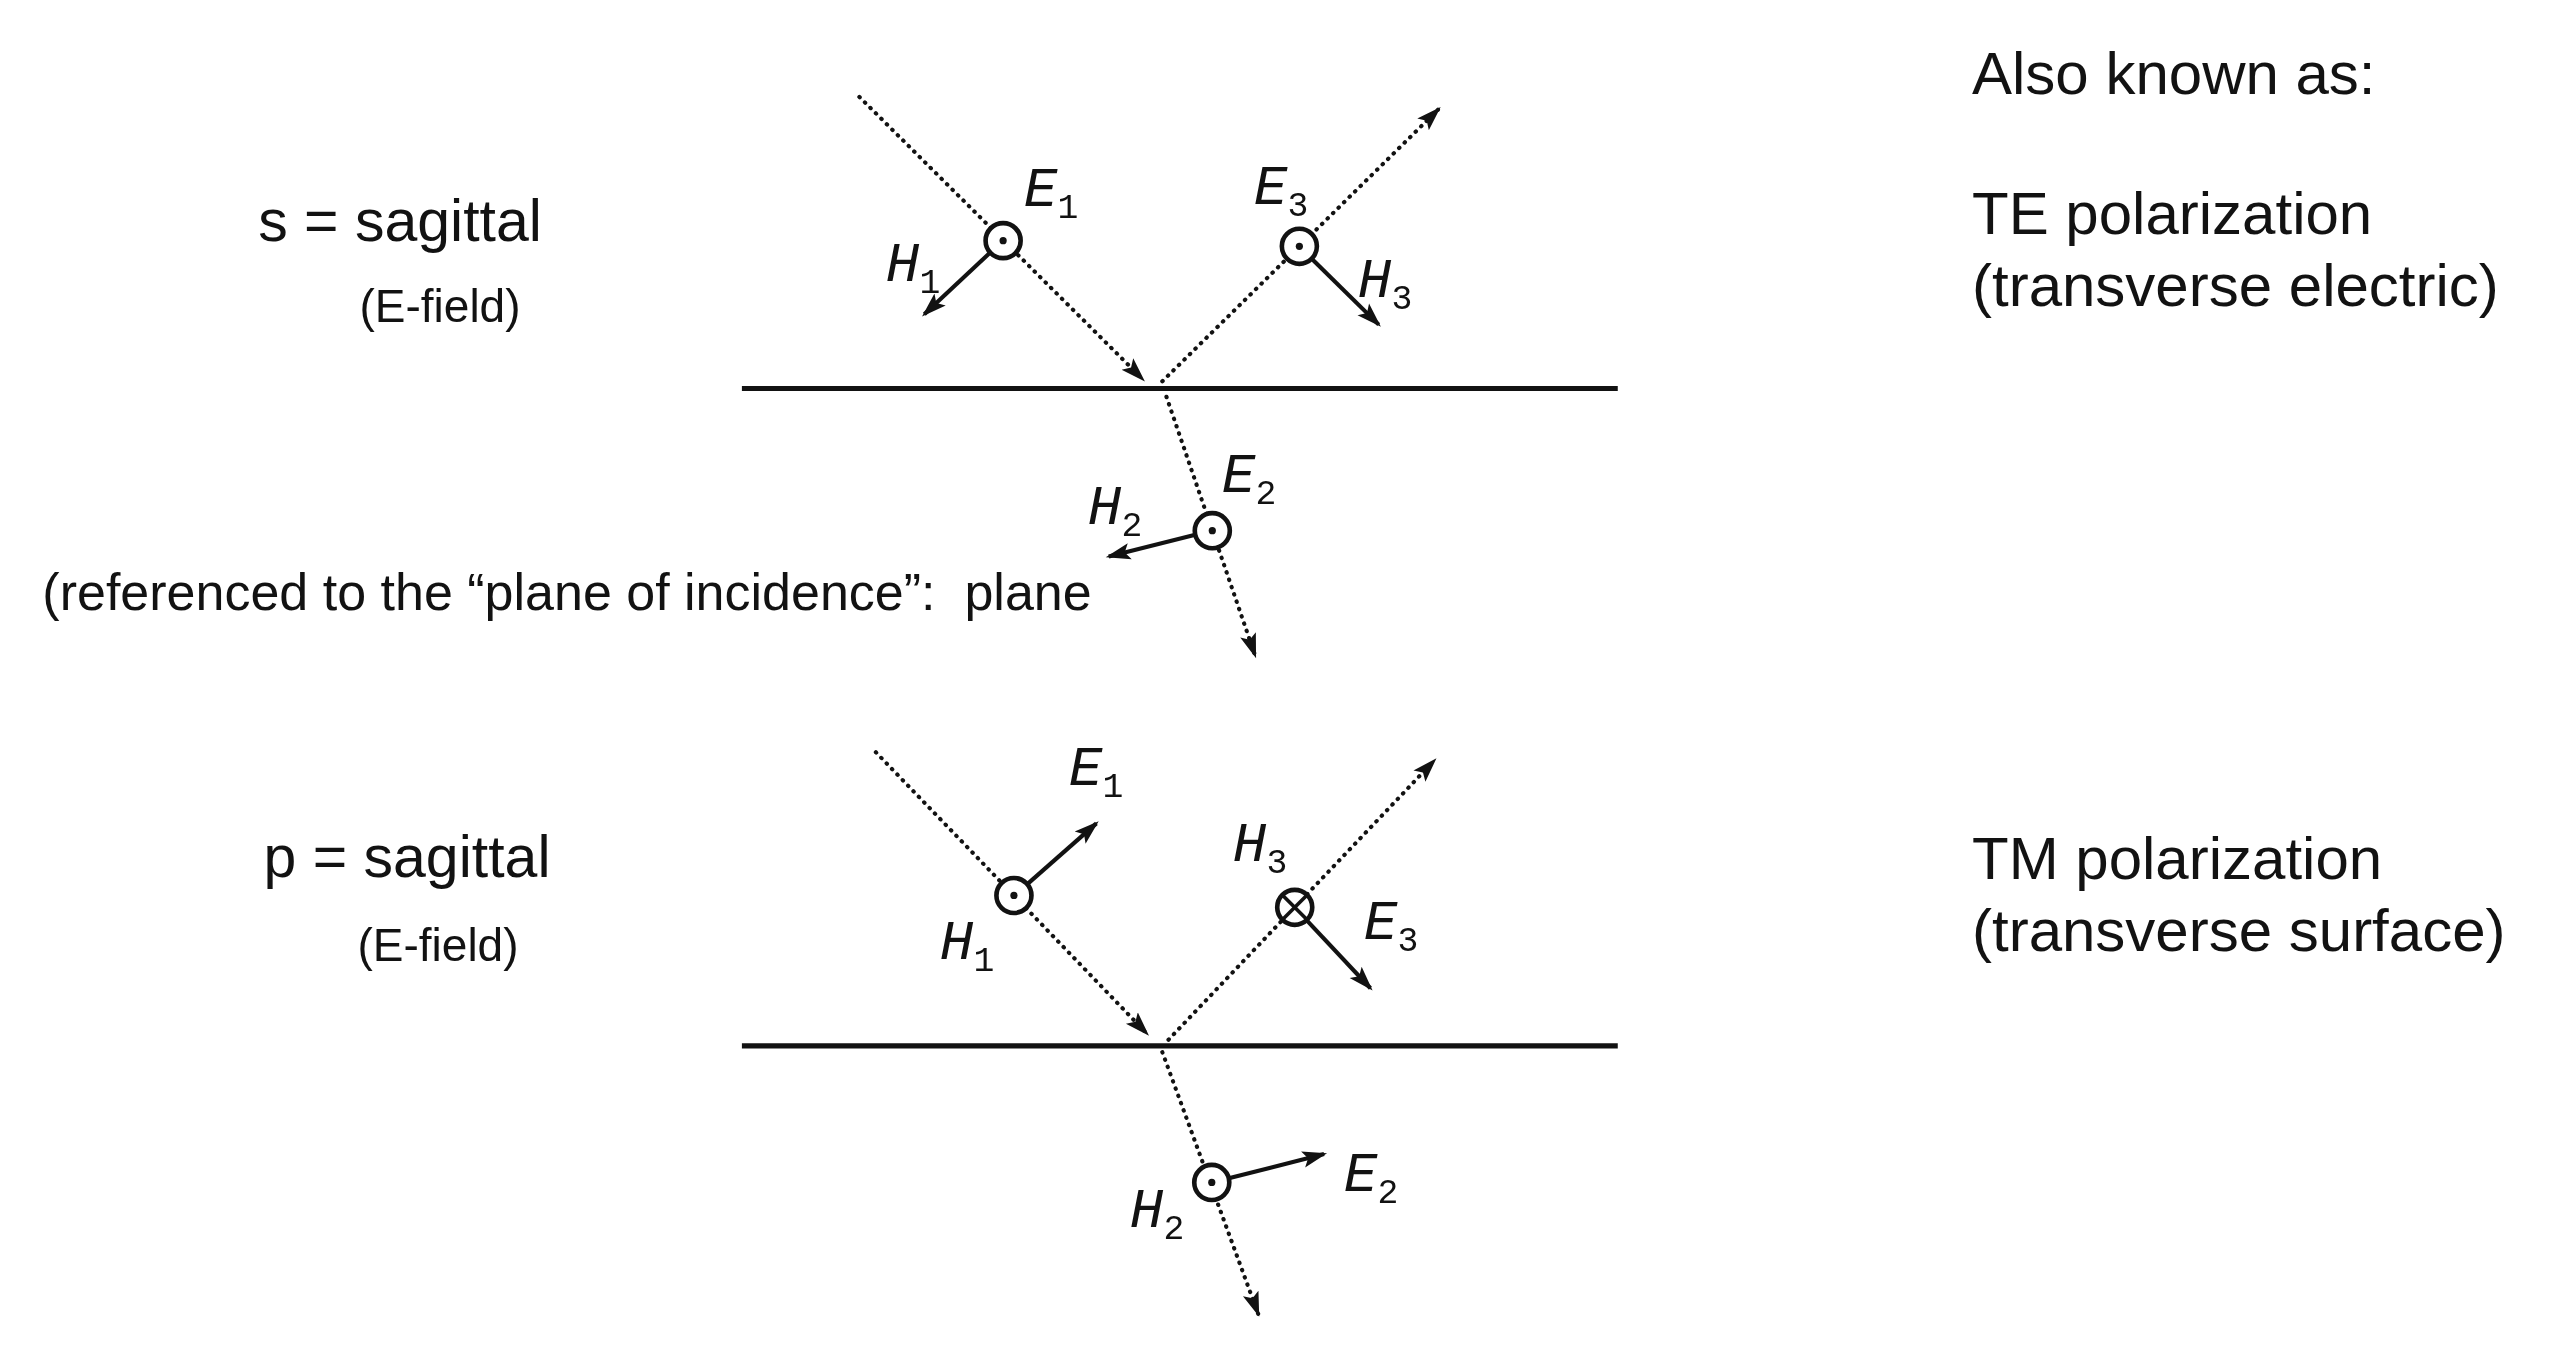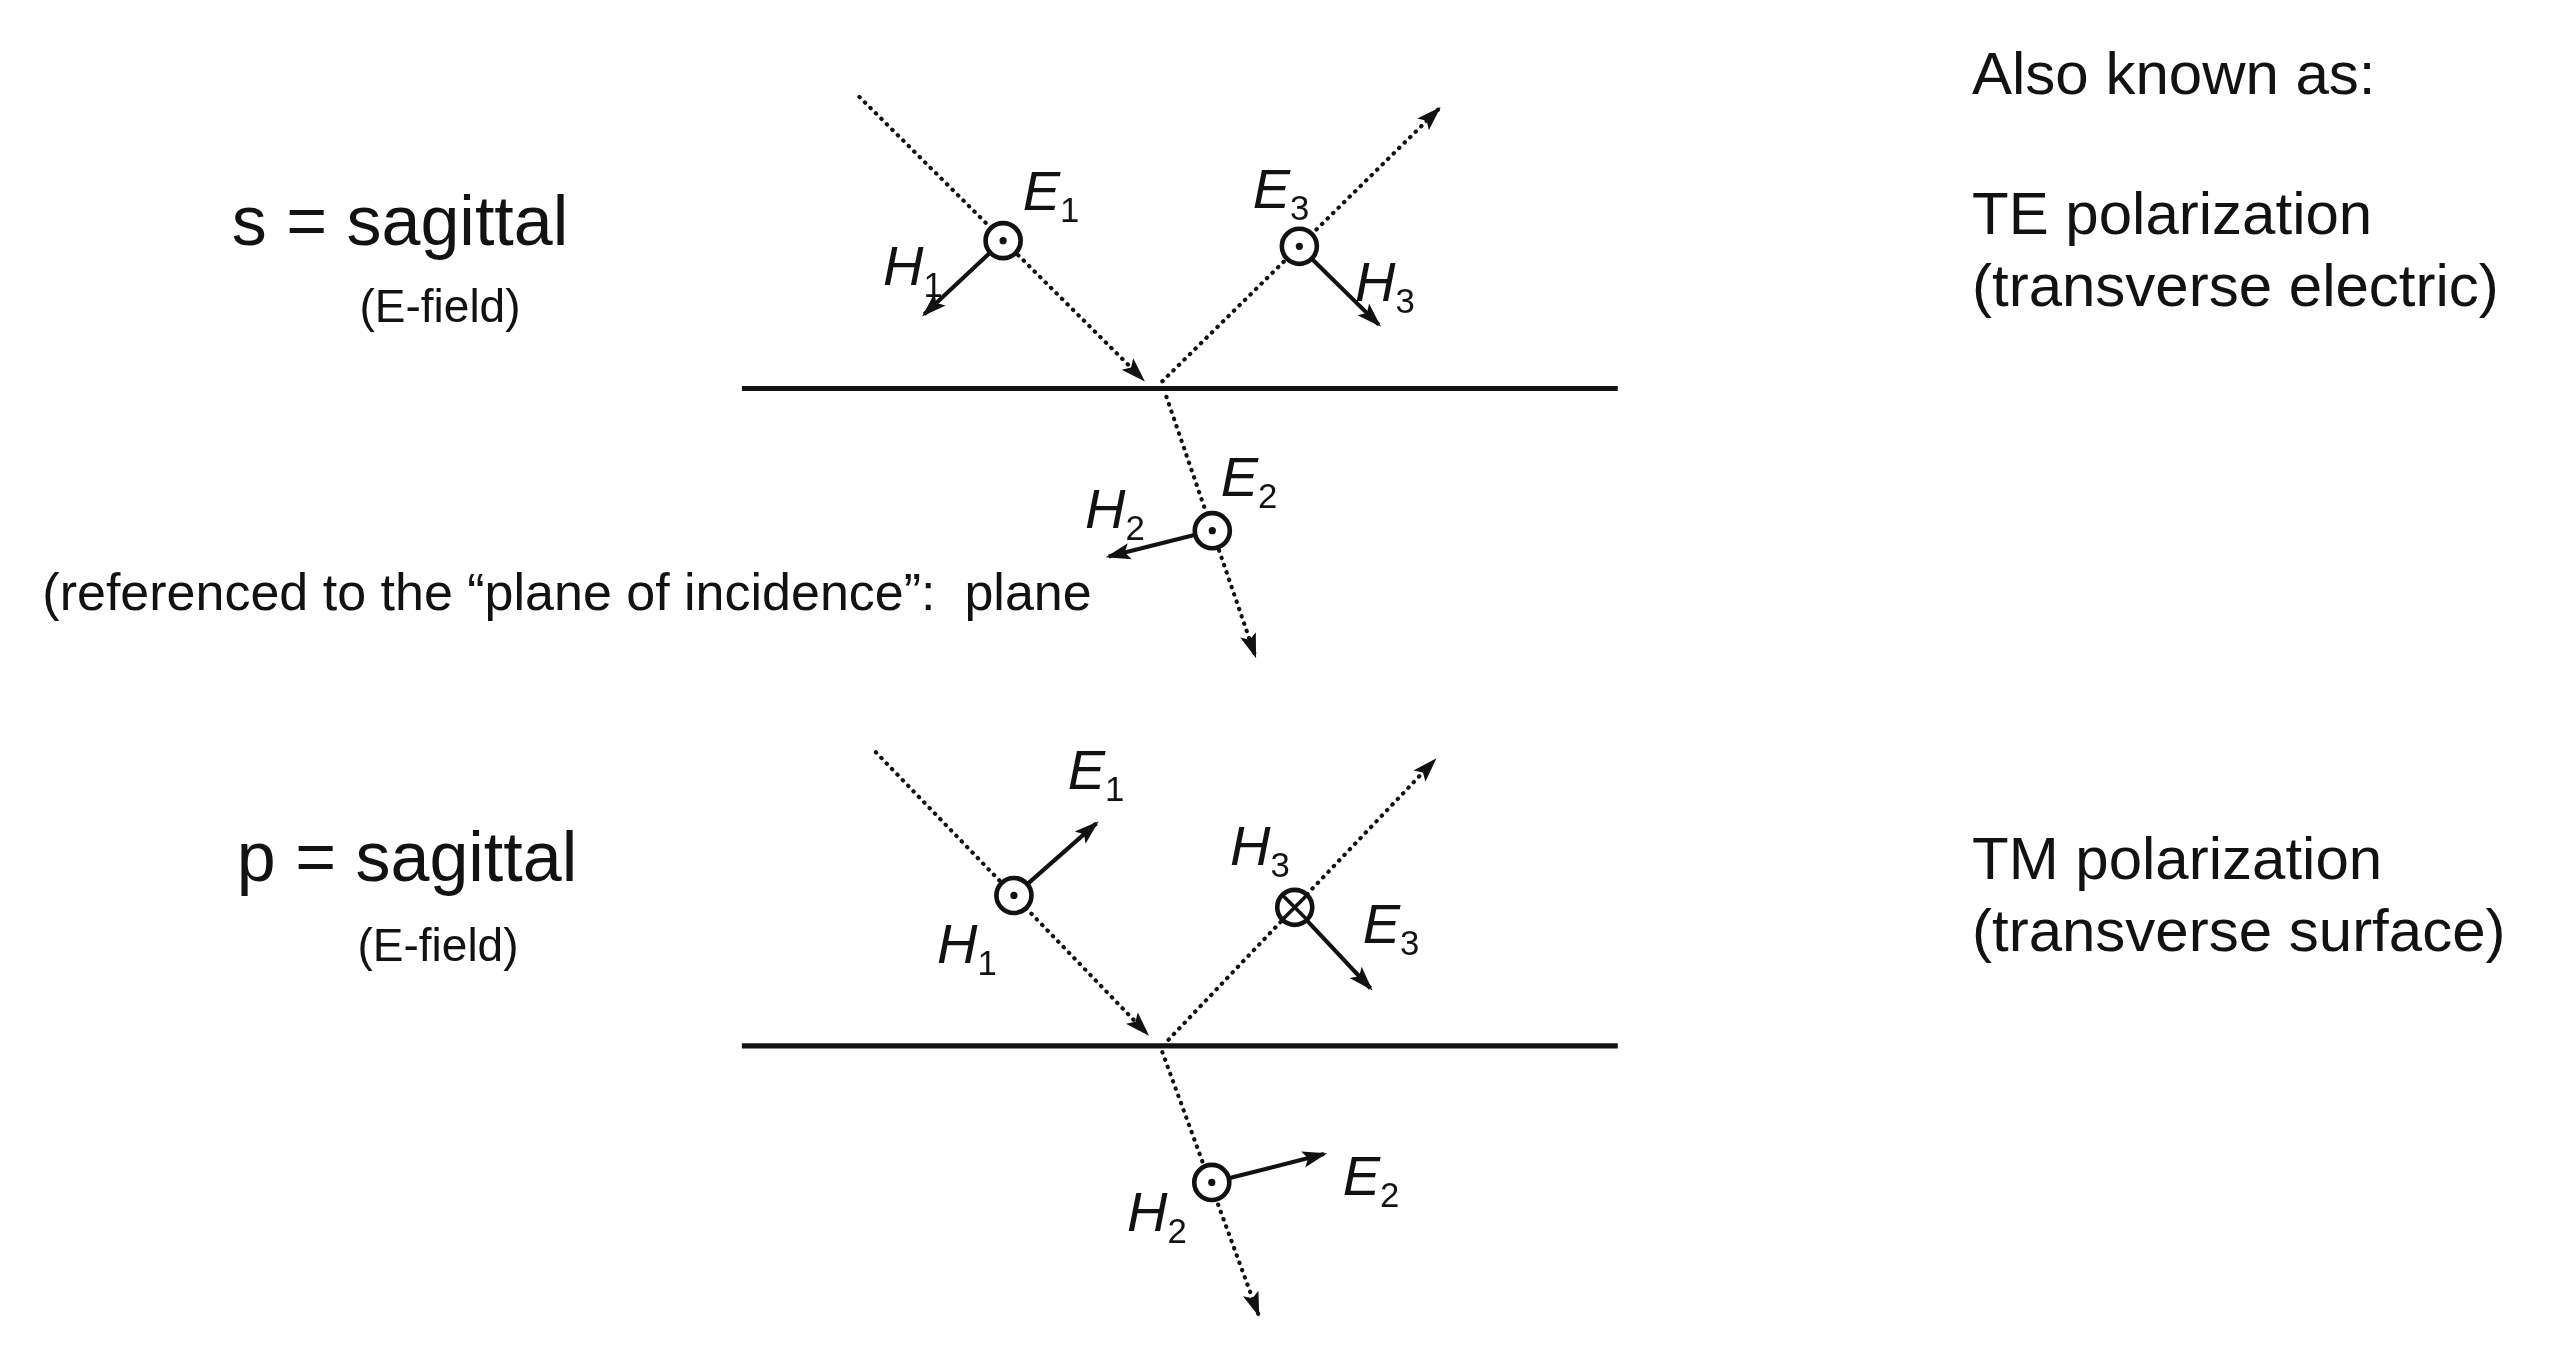--- a/index.html
+++ b/index.html
@@ -20,21 +20,21 @@
     position: absolute;
     left: 0;
     top: 0;
     width: 2608px;
     height: 1352px;
   }
   
   .ltitle {
     position: absolute;
     transform: translate(-50%, -50%);
-    font-size: 70px;
+    font-size: 59px;
     line-height: 1.1;
     white-space: nowrap;
     color: #121212;
   }
   .lsub {
     position: absolute;
     transform: translate(-50%, -50%);
     font-size: 46px;
     line-height: 1.1;
     white-space: nowrap;
@@ -55,21 +55,21 @@
     position: absolute;
     font-size: 60px;
     line-height: 72px;
     white-space: nowrap;
     color: #121212;
   }
   
   .flabel {
     position: absolute;
     transform: translate(-50%, -50%);
-    font-family: Liberation Sans, sans-serif;
+    font-family: Liberation Mono, monospace;
     font-style: italic;
     font-size: 56px;
     line-height: 1;
     white-space: nowrap;
     color: #121212;
   }
   .flabel sub {
     font-style: normal;
     font-size: 0.62em;
     line-height: 0;

